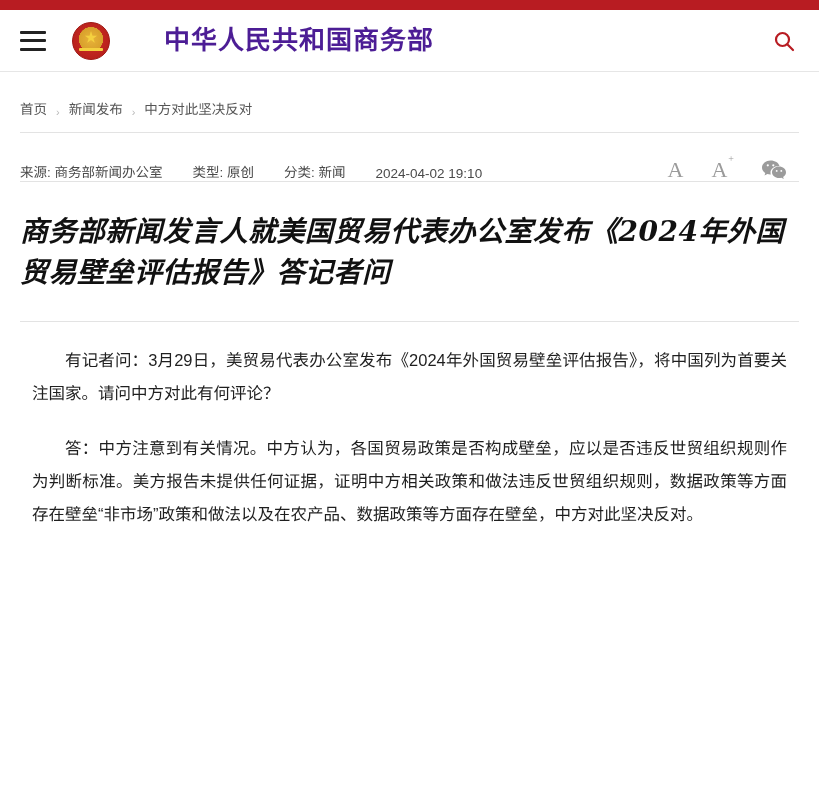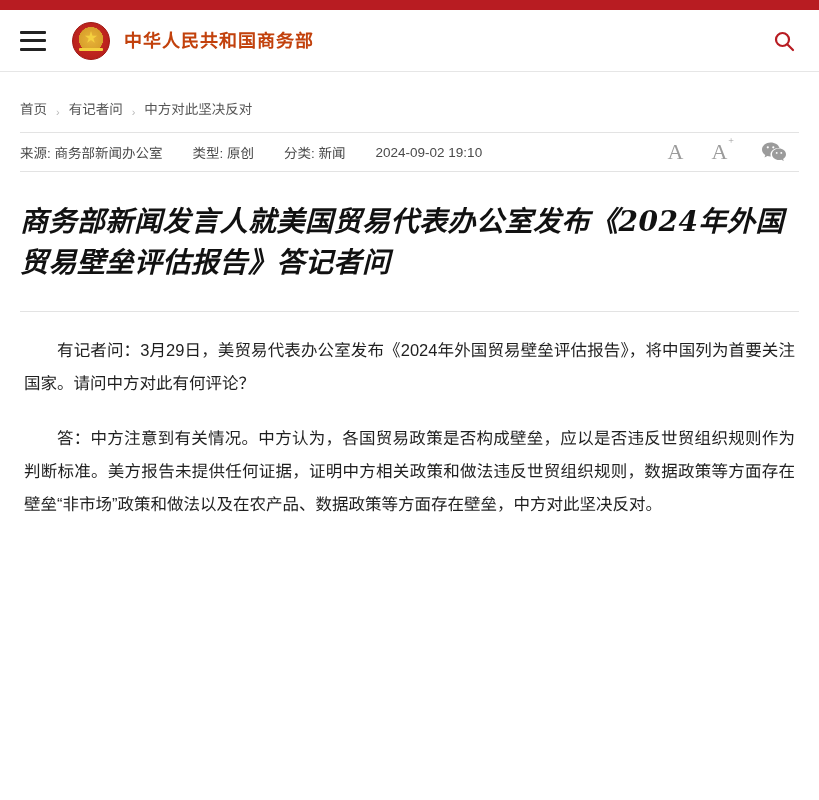--- a/index.html
+++ b/index.html
@@ -87,25 +87,26 @@
 
   .brand {
     margin-left: 14px;
     display: flex;
     flex-direction: column;
     justify-content: center;
     flex: 1 1 auto;
   }
   .brand-cn {
     font-family: "DejaVu Serif", "Liberation Serif", serif;
-    font-size: 18px;
+    font-size: 26px;
     font-weight: bold;
-    color: #c2410c;
+    color: #4c1d95;
     letter-spacing: 1px;
     line-height: 1.1;
+    margin-left: 40px;
   }
   .brand-en {
     font-size: 9px;
     color: #6b6b6b;
     letter-spacing: 3.2px;
     margin-top: 4px;
   }
 
   .search-btn {
     flex: 0 0 auto;
@@ -135,23 +136,23 @@
   .breadcrumb .sep {
     color: #b9b9b9;
     font-size: 11px;
   }
 
   
   .meta-bar {
     margin: 0 20px;
     border-top: 1px solid #e3e3e3;
     border-bottom: 1px solid #e3e3e3;
-    height: 40px;
-    display: flex;
-    align-items: center;
+    height: 50px;
+    display: flex;
+    align-items: flex-end;
     font-size: 13.5px;
     color: #4a4a4a;
     box-sizing: border-box;
   }
   .meta-item { margin-right: 30px; white-space: nowrap; }
   .meta-spacer { flex: 1 1 auto; }
   .meta-tools {
     display: flex;
     align-items: center;
     gap: 28px;
@@ -190,21 +191,21 @@
     letter-spacing: 0.5px;
     font-style: italic;
   }
   .title-rule {
     margin: 28px 20px 0 20px;
     border-top: 1px solid #e3e3e3;
   }
 
   
   .article-body {
-    margin: 0 24px;
+    margin: 0 32px;
     padding-top: 22px;
   }
   .article-body p {
     margin: 0 0 22px 0;
     font-size: 16.5px;
     line-height: 2.0;
     color: #1f1f1f;
     text-indent: 2em;
     text-align: justify;
     font-family: "Liberation Sans", sans-serif;
@@ -237,30 +238,30 @@
     <svg width="24" height="24" viewBox="0 0 24 24" fill="none" stroke="#b81c22" stroke-width="2.2" stroke-linecap="round">
       <circle cx="10.5" cy="10.5" r="6.5"></circle>
       <line x1="15.5" y1="15.5" x2="21" y2="21"></line>
     </svg>
   </div>
 </div>
 
 <div class="breadcrumb">
   <a>首页</a>
   <span class="sep">›</span>
-  <a>有记者问</a>
+  <a>新闻发布</a>
   <span class="sep">›</span>
   <a>中方对此坚决反对</a>
 </div>
 
 <div class="meta-bar">
   <div class="meta-item">来源: 商务部新闻办公室</div>
   <div class="meta-item">类型: 原创</div>
   <div class="meta-item">分类: 新闻</div>
-  <div class="meta-item">2024-09-02 19:10</div>
+  <div class="meta-item">2024-04-02 19:10</div>
   <div class="meta-spacer"></div>
   <div class="meta-tools">
     <div class="font-small">A</div>
     <div class="font-large">
       <span>A</span><sup>+</sup>
     </div>
     <div class="wechat-icon">
       <svg width="26" height="22" viewBox="0 0 26 22" fill="#9b9b9b">
         <path d="M9.6 1.4C4.8 1.4 1 4.6 1 8.5c0 2.2 1.3 4.2 3.3 5.5l-.8 2.5 2.9-1.5c.9.2 1.8.4 2.8.4h.6c-.2-.6-.3-1.2-.3-1.8 0-3.7 3.6-6.7 8.1-6.7.3 0 .6 0 .9.1C17.7 3.6 14 1.4 9.6 1.4z"></path>
         <circle cx="6.8" cy="6.3" r="1.1" fill="#ffffff"></circle>

